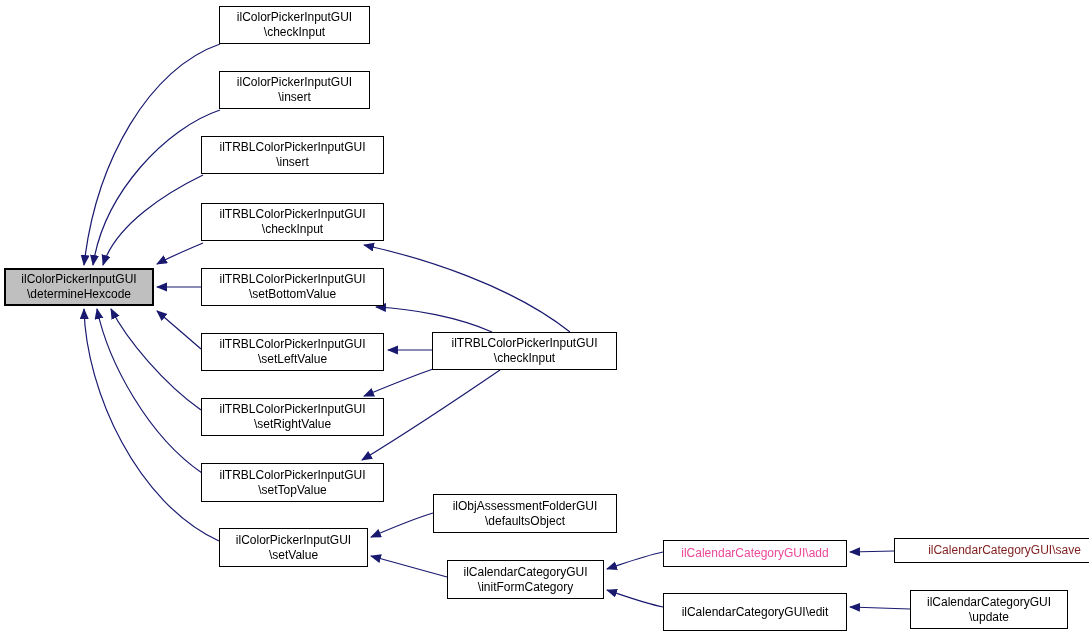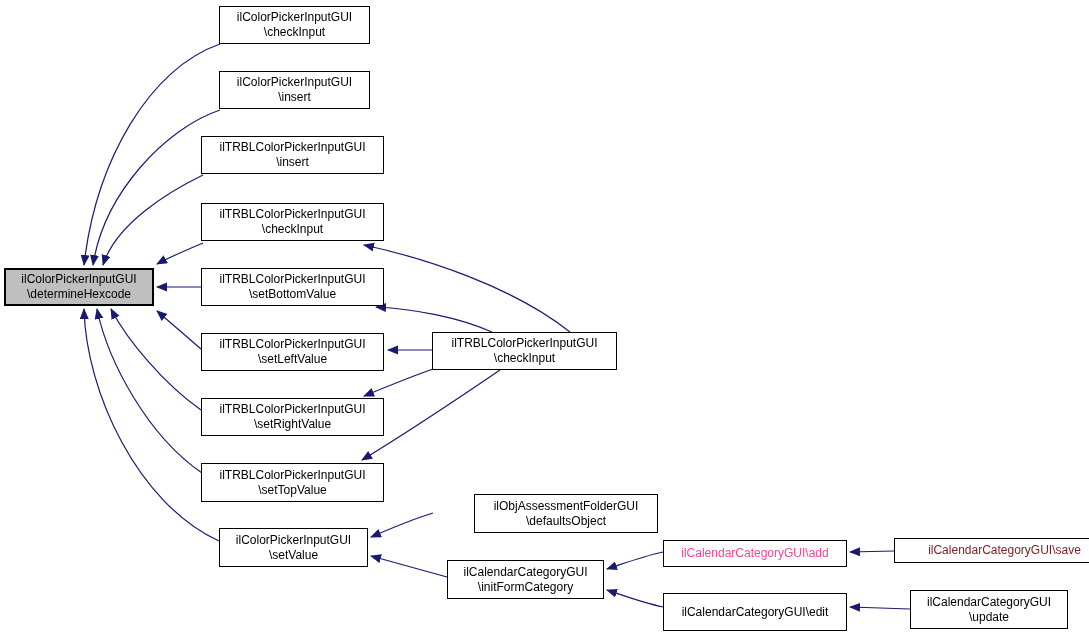--- a/index.html
+++ b/index.html
@@ -119,21 +119,21 @@
         <span class="node-line">\setValue</span>
       </div>
       <div class="node highlight" style="left: 4px; top: 268px; width: 150px; height: 38px; background: rgb(191, 191, 191); border-color: rgb(0, 0, 0); color: rgb(0, 0, 0);">
         <span class="node-line">ilColorPickerInputGUI</span>
         <span class="node-line">\determineHexcode</span>
       </div>
       <div class="node" style="left: 432px; top: 332px; width: 185px; height: 38px; background: rgb(255, 255, 255); border-color: rgb(0, 0, 0); color: rgb(0, 0, 0);">
         <span class="node-line">ilTRBLColorPickerInputGUI</span>
         <span class="node-line">\checkInput</span>
       </div>
-      <div class="node" style="left: 433px; top: 494px; width: 184px; height: 39px; background: rgb(255, 255, 255); border-color: rgb(0, 0, 0); color: rgb(0, 0, 0); margin-left: 41px;">
+      <div class="node" style="left: 433px; top: 494px; width: 184px; height: 39px; background: rgb(255, 255, 255); border-color: rgb(0, 0, 0); color: rgb(0, 0, 0);">
         <span class="node-line">ilObjAssessmentFolderGUI</span>
         <span class="node-line">\defaultsObject</span>
       </div>
       <div class="node" style="left: 447px; top: 560px; width: 157px; height: 39px; background: rgb(255, 255, 255); border-color: rgb(0, 0, 0); color: rgb(0, 0, 0);">
         <span class="node-line">ilCalendarCategoryGUI</span>
         <span class="node-line">\initFormCategory</span>
       </div>
       <div class="node" style="left: 663px; top: 540px; width: 184px; height: 27px; background: rgb(255, 255, 255); border-color: rgb(0, 0, 0); color: #ec4899;">
         <span class="node-line">ilCalendarCategoryGUI\add</span>
       </div>

